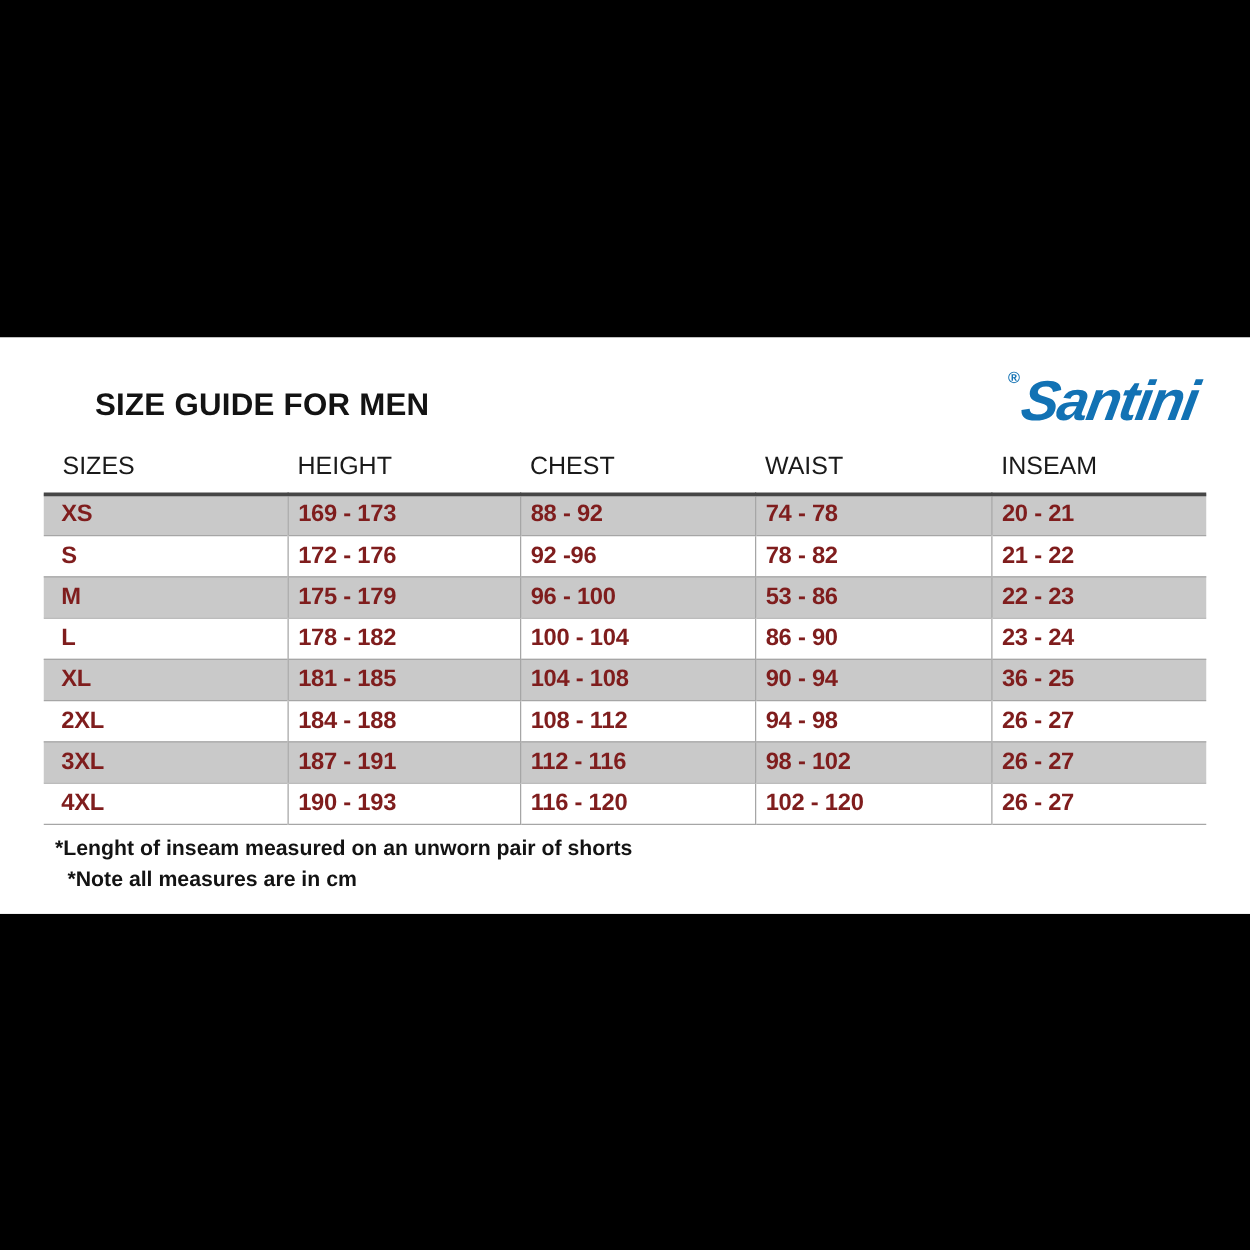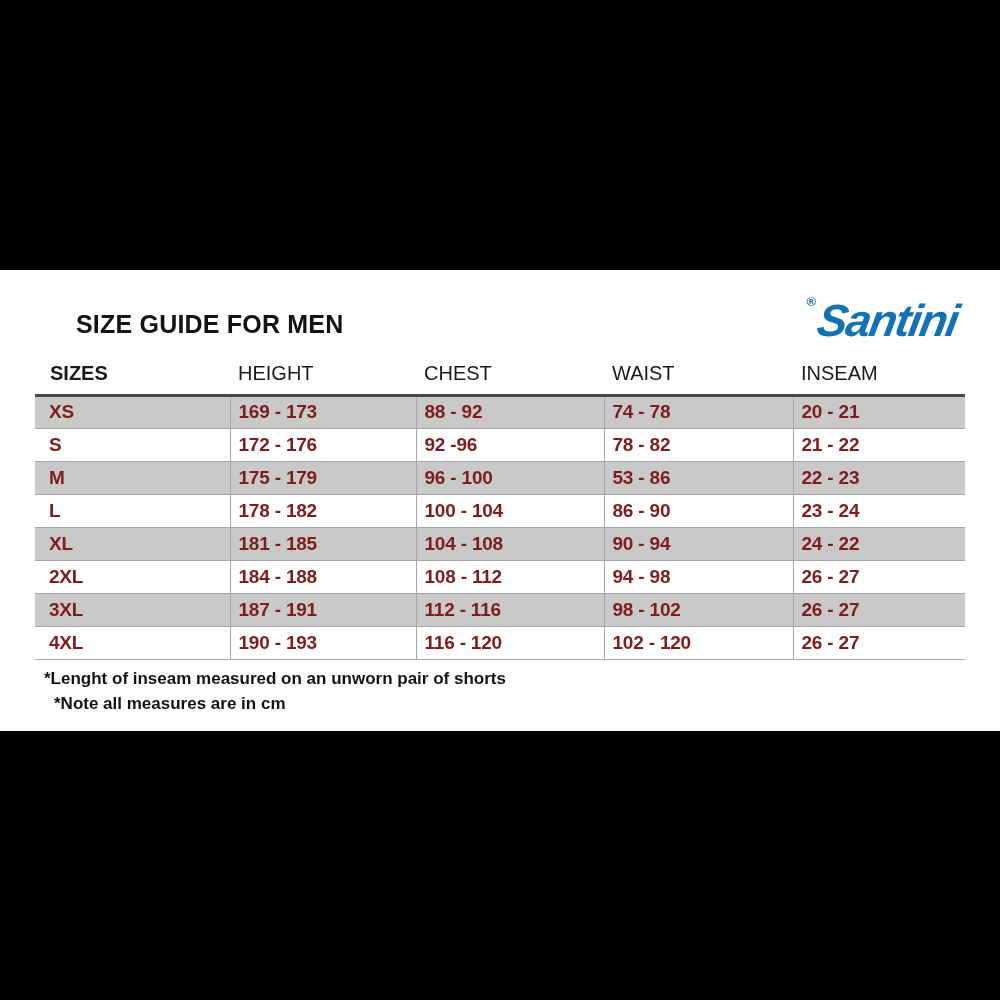--- a/index.html
+++ b/index.html
@@ -74,21 +74,21 @@
   table.size-table th {
     height: 37px;
     font-size: 20px;
     font-weight: normal;
     text-align: left;
     padding: 0 0 4px 8px;
     vertical-align: middle;
     color: #1a1a1a;
   }
   table.size-table th.first-col {
-    font-weight: bold;
+    font-weight: normal;
     padding-left: 15px;
     margin-top: 44px;
   }
   table.size-table thead tr {
     border-bottom: 3px solid #464646;
   }
   table.size-table td {
     height: 33px;
     font-size: 19px;
     font-weight: bold;
@@ -183,21 +183,21 @@
         <td>178 - 182</td>
         <td>100 - 104</td>
         <td>86 - 90</td>
         <td>23 - 24</td>
       </tr>
       <tr>
         <td class="first-col">XL</td>
         <td>181 - 185</td>
         <td>104 - 108</td>
         <td>90 - 94</td>
-        <td>24 - 22</td>
+        <td>36 - 25</td>
       </tr>
       <tr>
         <td class="first-col">2XL</td>
         <td>184 - 188</td>
         <td>108 - 112</td>
         <td>94 - 98</td>
         <td>26 - 27</td>
       </tr>
       <tr>
         <td class="first-col">3XL</td>

